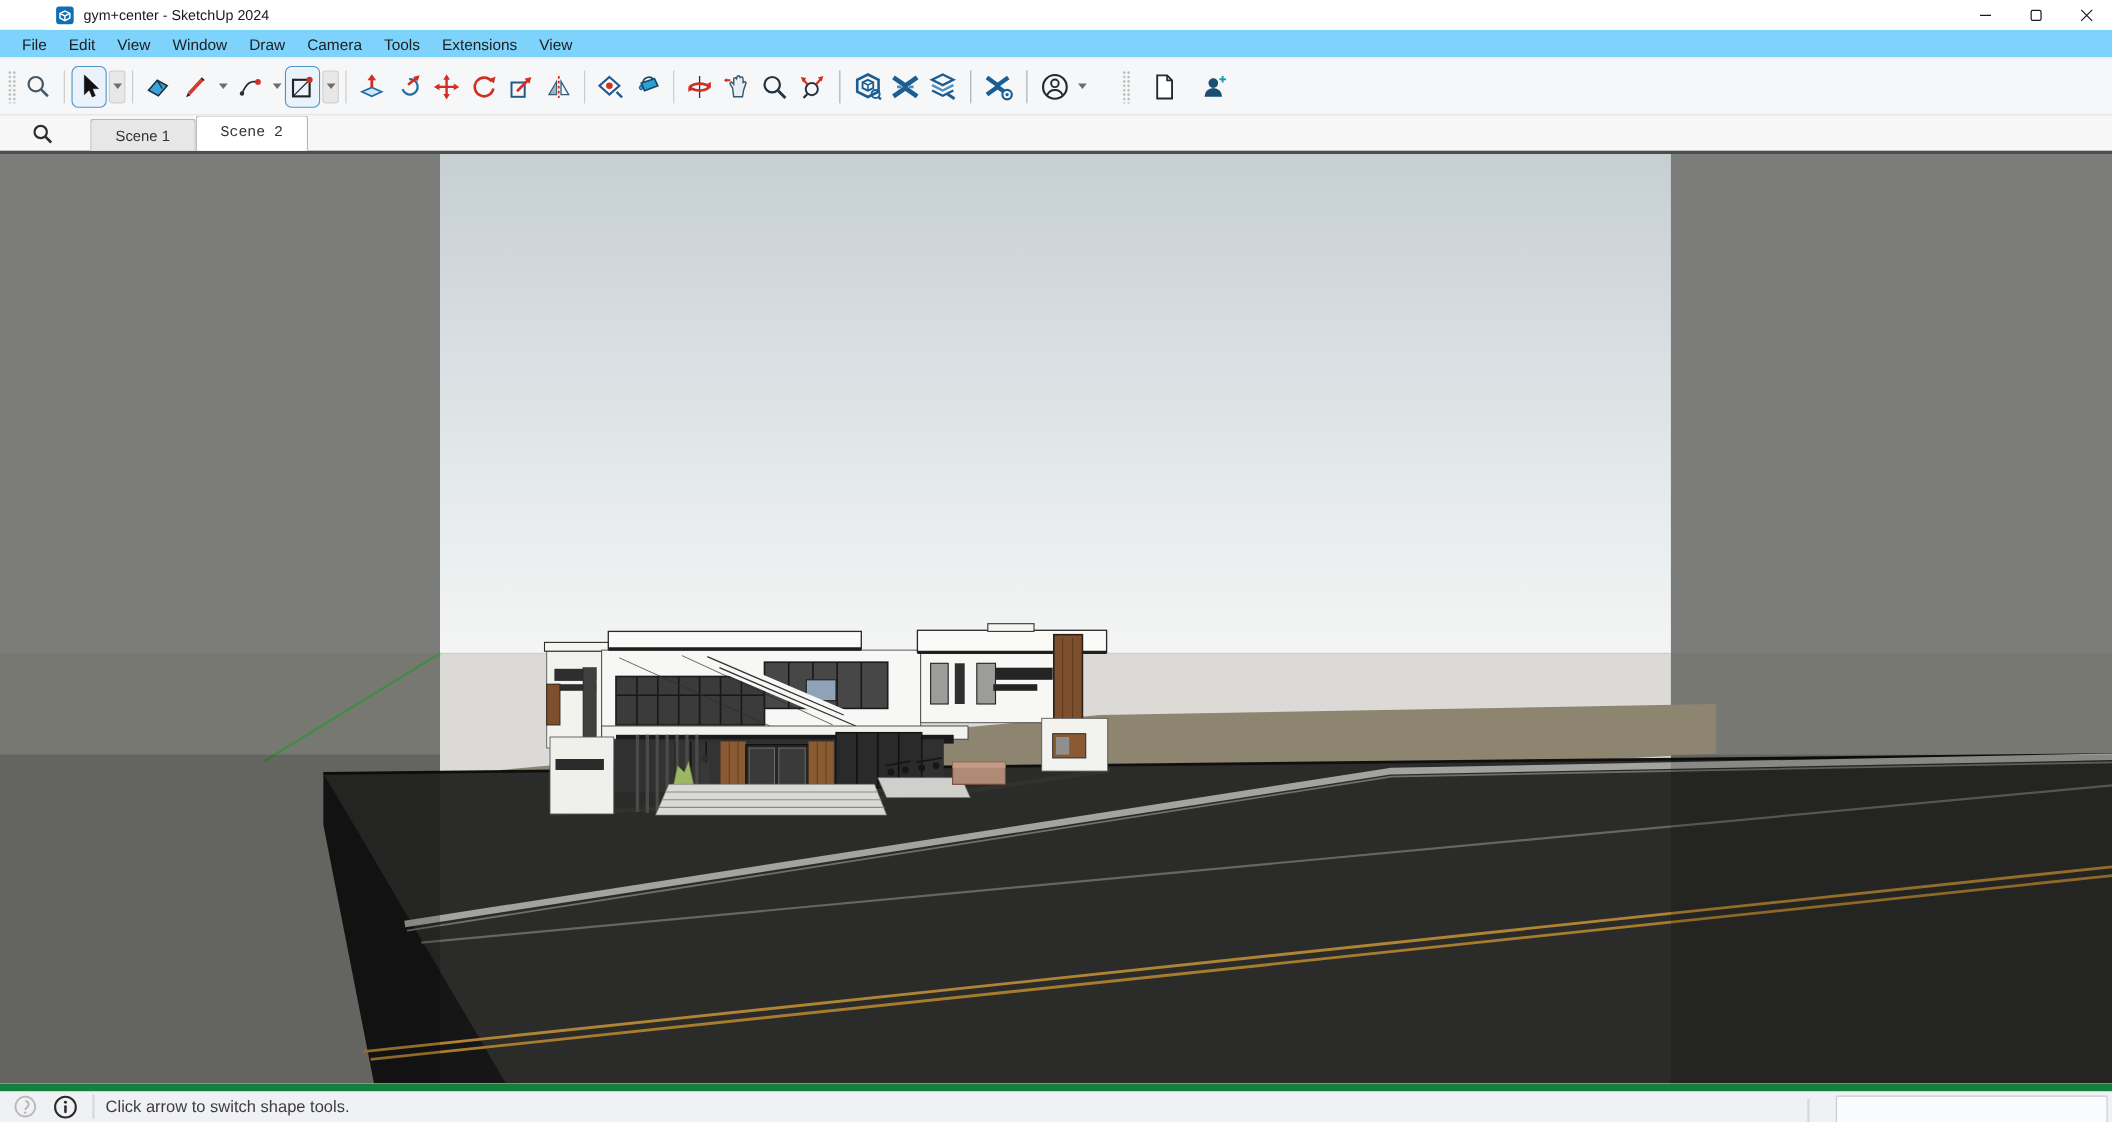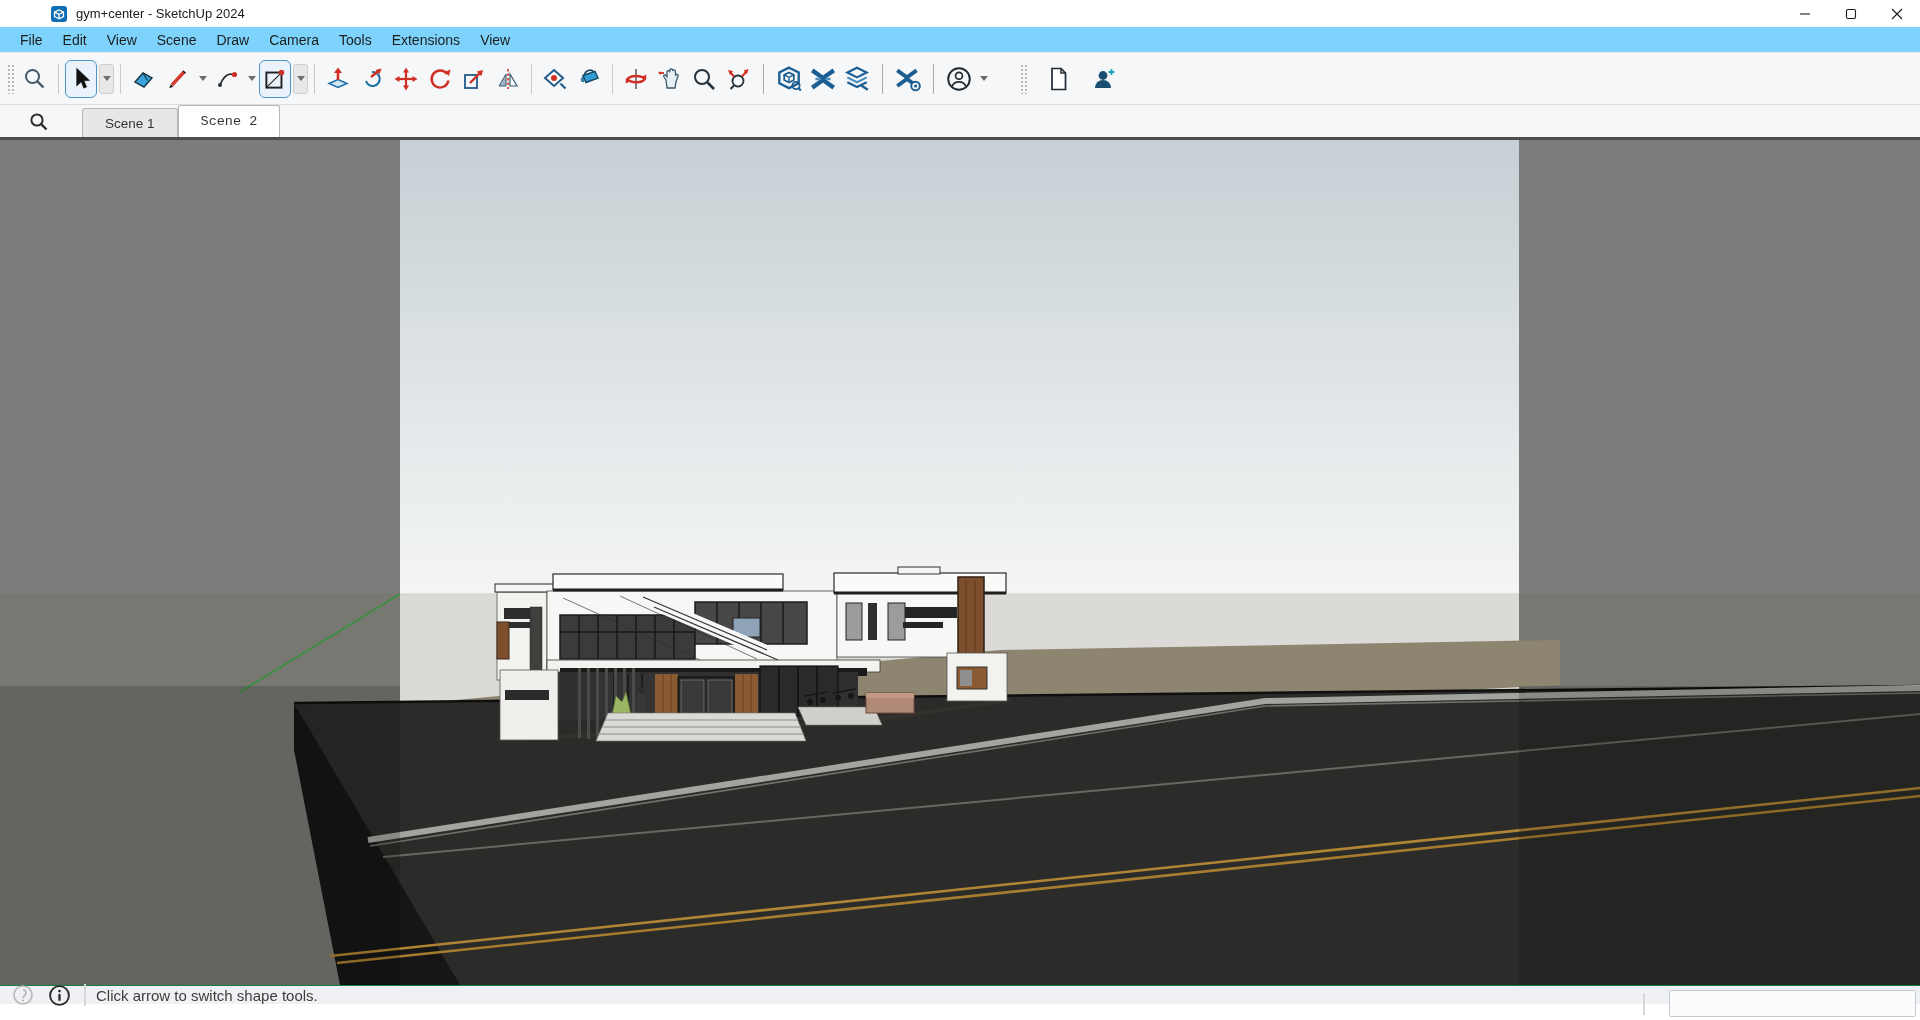--- a/index.html
+++ b/index.html
@@ -41,21 +41,21 @@
     border:1px solid #b7b7b7; border-bottom:none; border-radius:3px 3px 0 0; margin-right:0;text-align:center; }
   .scene-tab.inactive { background:#e7e7e7; }
   .scene-tab.active { background:#ffffff; height:32px;font-family:Liberation Mono, monospace; }
   .tabs-holder { display:flex; align-items:flex-end; margin-left:82px; }
 
   
   .viewport { width:1920px; height:845px; position:relative; background:#7c7c7a; }
   .viewport svg { display:block; }
 
   
-  .statusbar { height:19px; background:#f0f1f4; border-top:1px solid #15803d; display:flex; align-items:center; position:relative; }
+  .statusbar { height:35px; background:#f0f1f4; border-top:7px solid #15803d; display:flex; align-items:center; position:relative; }
   .sb-icon { width:26px; height:26px; display:flex; align-items:center; justify-content:center; margin-left:10px; }
   .sb-sep { width:2px; height:22px; background:#d7d7d7; margin:0 10px 0 12px; }
   .sb-text { font-size:15px; color:#3d3d3d; }
   .measure-wrap { position:absolute; right:4px; top:4px; display:flex; align-items:center; }
   .measure-sep { width:2px; height:22px; background:#d7d7d7; margin-right:24px; }
   .measure-input { width:247px; height:27px; border:1px solid #c7cbd1; border-radius:2px; background:#fafbfc;
     font-size:13px; color:#333; padding:0 6px; outline:none; }
 </style>
 </head>
 <body>
@@ -83,21 +83,21 @@
           <path d="M1 1 L11 11 M11 1 L1 11" stroke="#1a1a1a" stroke-width="1.1"></path>
         </svg>
     </div>
   </div>
 </div>
 
 <div class="menubar">
   <span class="mitem">File</span>
   <span class="mitem">Edit</span>
   <span class="mitem">View</span>
-  <span class="mitem">Scene</span>
+  <span class="mitem">Window</span>
   <span class="mitem">Draw</span>
   <span class="mitem">Camera</span>
   <span class="mitem">Tools</span>
   <span class="mitem">Extensions</span>
   <span class="mitem">View</span>
 </div>
 
 <div class="toolbar">
   <div class="grip"></div>
 

